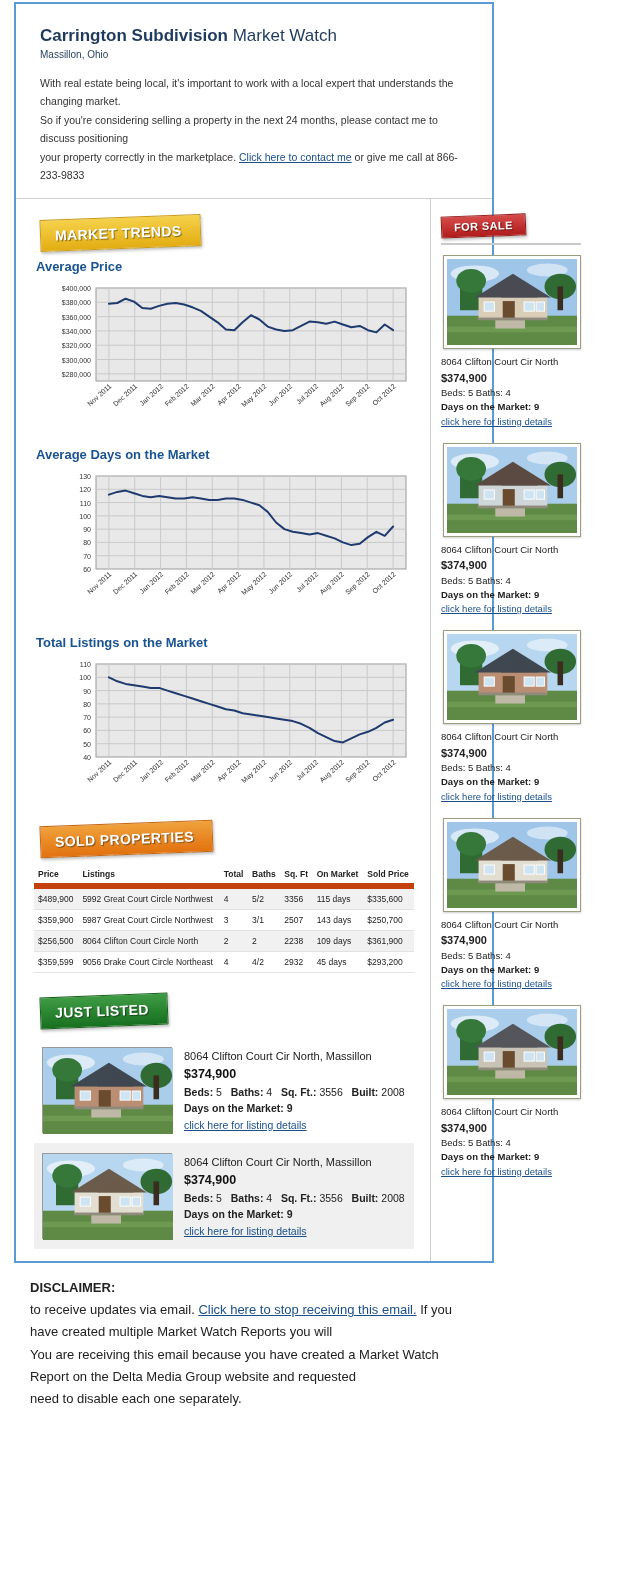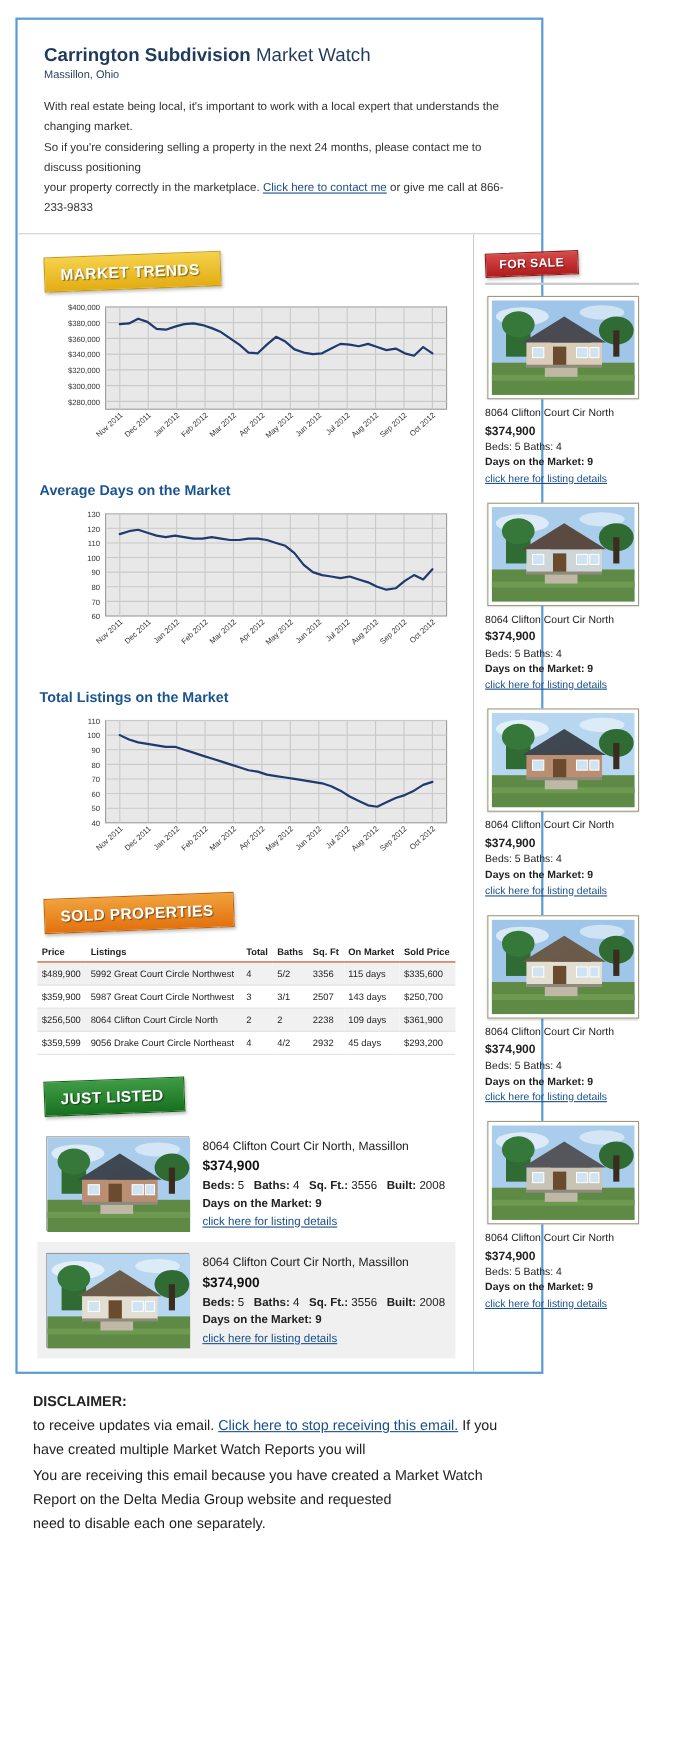--- a/index.html
+++ b/index.html
@@ -7,21 +7,21 @@
   body {
     width: 620px;
     background: #ffffff;
     font-family: "Liberation Sans", sans-serif;
     font-size: 11px;
     color: #222;
   }
   .page {
     width: 508px;
     margin: 0;
-    padding: 16px 14px 0 14px;
+    padding: 2px 14px 0 14px;
     background: #ffffff;
   }
   .outer-frame {
     border: 2px solid #5b9bd5;
     background: #ffffff;
   }
   
   .header {
     padding: 22px 24px 14px 24px;
     border-bottom: 1px solid #cfcfcf;
@@ -84,21 +84,21 @@
     width: 100%;
     border-collapse: collapse;
     font-size: 8.5px;
     margin-top: 4px;
   }
   table.sold th {
     text-align: left;
     font-size: 8.5px;
     font-weight: bold;
     color: #222;
-    border-bottom: 1px solid #c2410c;
+    border-bottom: 6px solid #c2410c;
     padding: 4px 4px;
     white-space: nowrap;
   }
   table.sold td {
     padding: 5px 4px;
     border-bottom: 1px solid #e2e2e2;
     white-space: nowrap;
   }
   table.sold tbody tr:nth-child(odd) { background: #f1f1f1; }
   table.sold td.num { text-align: left; }
@@ -169,20 +169,21 @@
 
   <div class="body-cols">
 
     <div class="left-col">
 
       <div class="ribbon-wrap">
         <span class="ribbon yellow">MARKET TRENDS</span>
       </div>
 
       <div class="chart-block">
+        <div class="chart-title">Average Price</div>
         <div class="chart-box">
           <svg id="svg-chart-0" width="380" height="145" viewBox="0 0 380 145">
                 <rect x="62" y="6" width="310" height="93" fill="#e8e8e8" stroke="#9a9a9a" stroke-width="1"></rect>
                 <line x1="62" y1="91.84615384615384" x2="372" y2="91.84615384615384" stroke="#c9c9c9" stroke-width="1"></line>
                 <text x="57" y="94.84615384615384" text-anchor="end" font-size="7" fill="#333" font-family="&quot;Liberation Sans&quot;, sans-serif">$280,000</text>
                 <line x1="62" y1="77.53846153846153" x2="372" y2="77.53846153846153" stroke="#c9c9c9" stroke-width="1"></line>
                 <text x="57" y="80.53846153846153" text-anchor="end" font-size="7" fill="#333" font-family="&quot;Liberation Sans&quot;, sans-serif">$300,000</text>
                 <line x1="62" y1="63.230769230769226" x2="372" y2="63.230769230769226" stroke="#c9c9c9" stroke-width="1"></line>
                 <text x="57" y="66.23076923076923" text-anchor="end" font-size="7" fill="#333" font-family="&quot;Liberation Sans&quot;, sans-serif">$320,000</text>
                 <line x1="62" y1="48.92307692307693" x2="372" y2="48.92307692307693" stroke="#c9c9c9" stroke-width="1"></line>

